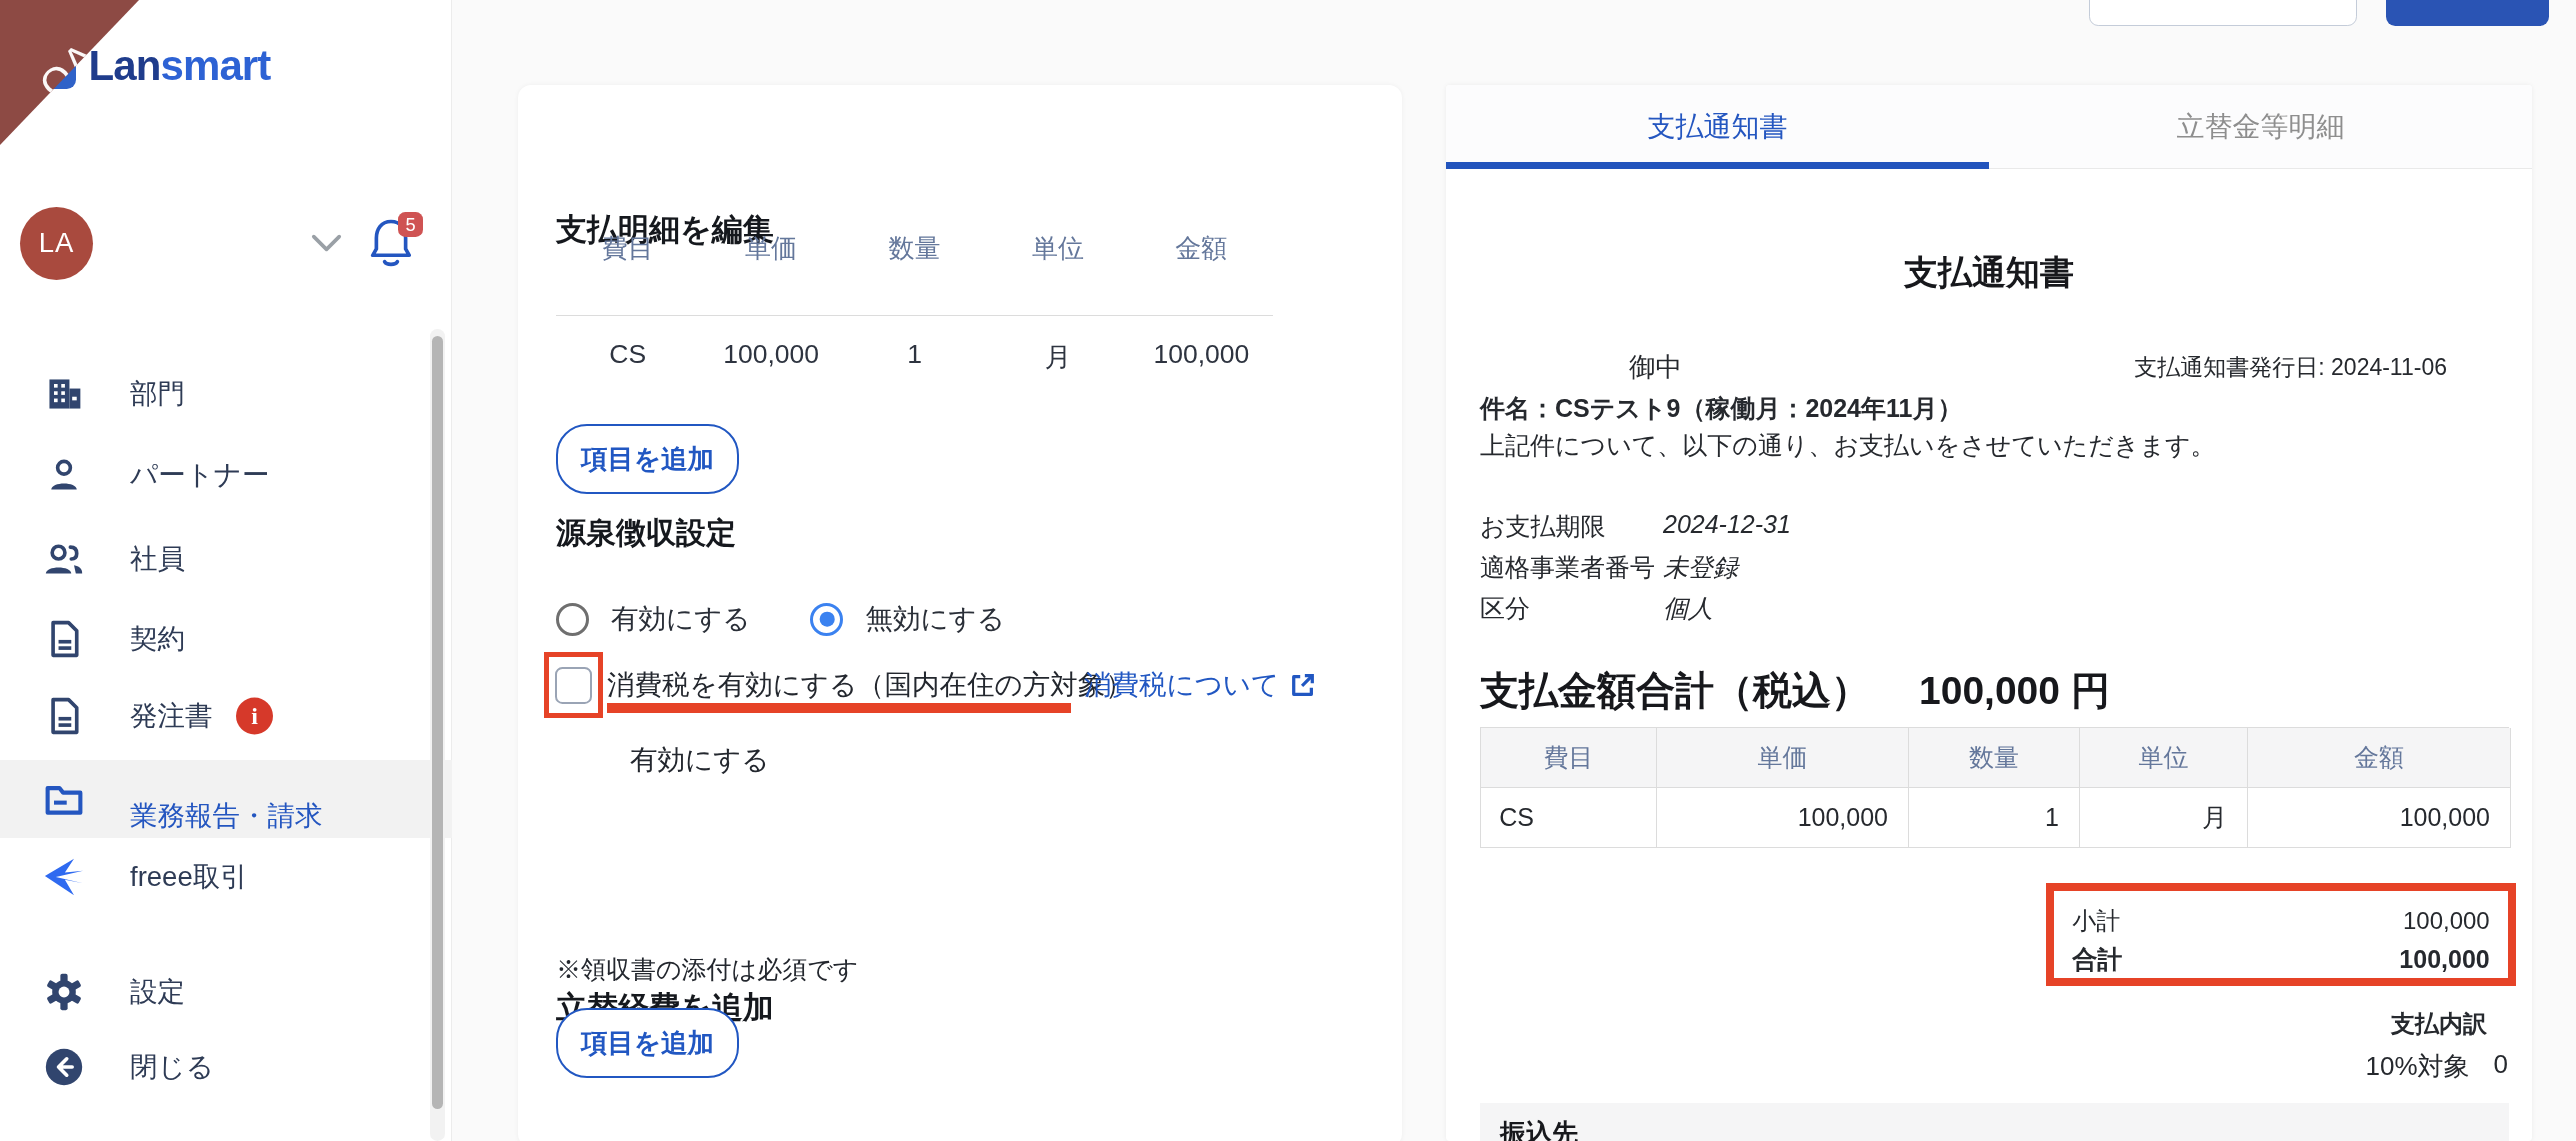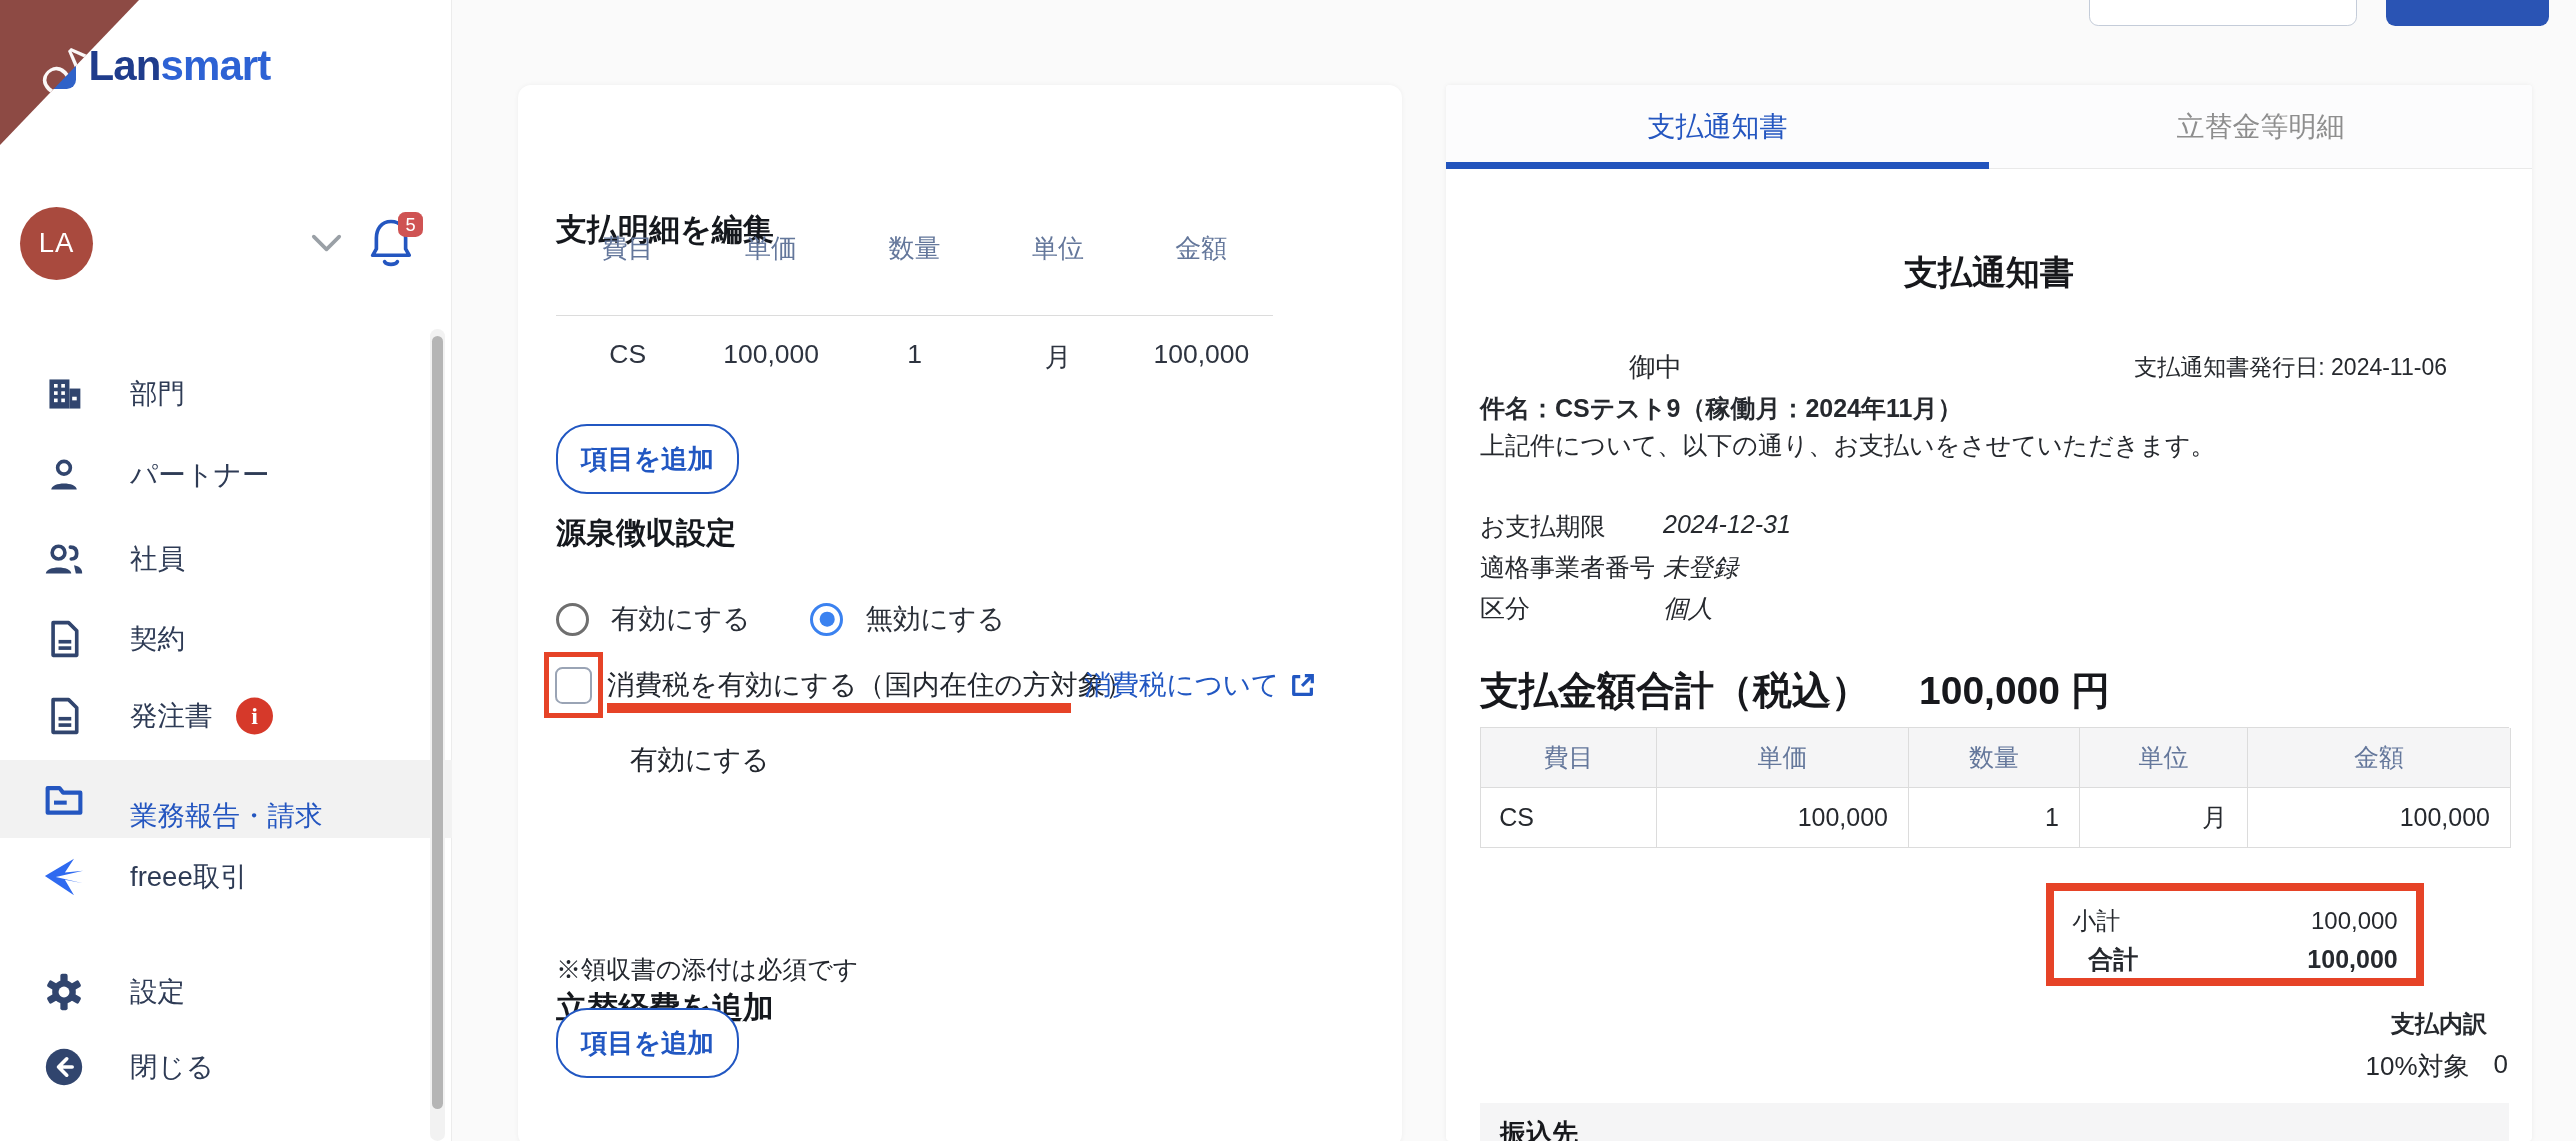--- a/index.html
+++ b/index.html
@@ -74,23 +74,23 @@
   .meta-row { position:absolute; left:34px; font-size:25px; }
   .meta-row .mval { position:absolute; left:183px; white-space:nowrap;font-style:italic; }
   .m0 { top:425px; } .m1 { top:466px; } .m2 { top:507px; }
   .doc-total { position:absolute; left:34px; top:579px; font-size:39px; font-weight:700; color:#17181c; display:flex; align-items:baseline; }
   .doc-total .tv { margin-left:49px; } .doc-total .tu { margin-left:11px; }
   .doc-table { position:absolute; left:34px; top:642px; width:1029px; display:grid; grid-template-columns:176px 252px 171px 168px 263px; border-top:0.9px solid #dcdcdc; border-left:0.9px solid #dcdcdc; }
   .doc-table .cell { border-right:0.9px solid #dcdcdc; border-bottom:0.9px solid #dcdcdc; font-size:25px; display:flex; align-items:center; }
   .doc-table .hcell { height:60px; background:#f5f5f6; color:#64779b; justify-content:center; }
   .doc-table .dcell { height:60px; color:#26292e; justify-content:flex-end; padding-right:20px; }
   .doc-table .dcell.first { justify-content:flex-start; padding-left:18.3px; }
-  .totals-box { position:absolute; left:600px; top:798px; width:378px; height:103px; border:8.2px solid #e64327; background:#fff; padding:11px 18.3px 0 18.3px; }
+  .totals-box { position:absolute; left:600px; top:798px; width:470px; height:103px; border:8.2px solid #e64327; background:#fff; padding:11px 18.3px 0 18.3px; }
   .tot-row { display:flex; justify-content:space-between; align-items:center; height:38px; font-size:24px; }
-  .tot-row.bold { font-weight:700; font-size:25px;margin-left:16px; }
+  .tot-row.bold { font-weight:700; font-size:25px; }
   .breakdown-title { position:absolute; right:45px; top:923px; font-size:24px; font-weight:700; }
   .breakdown-row { position:absolute; right:24px; top:964px; font-size:26px; display:flex; gap:24px; }
   .bank-band { position:absolute; left:34px; top:1018px; width:1029px; height:64px; background:#f5f5f6; }
   .bank-band .bk { position:absolute; left:20px; top:13px; font-size:26px; font-weight:700; color:#17181c; }
   svg { display:block; }
 </style>
 </head>
 <body>
 
 <aside class="sidebar">

